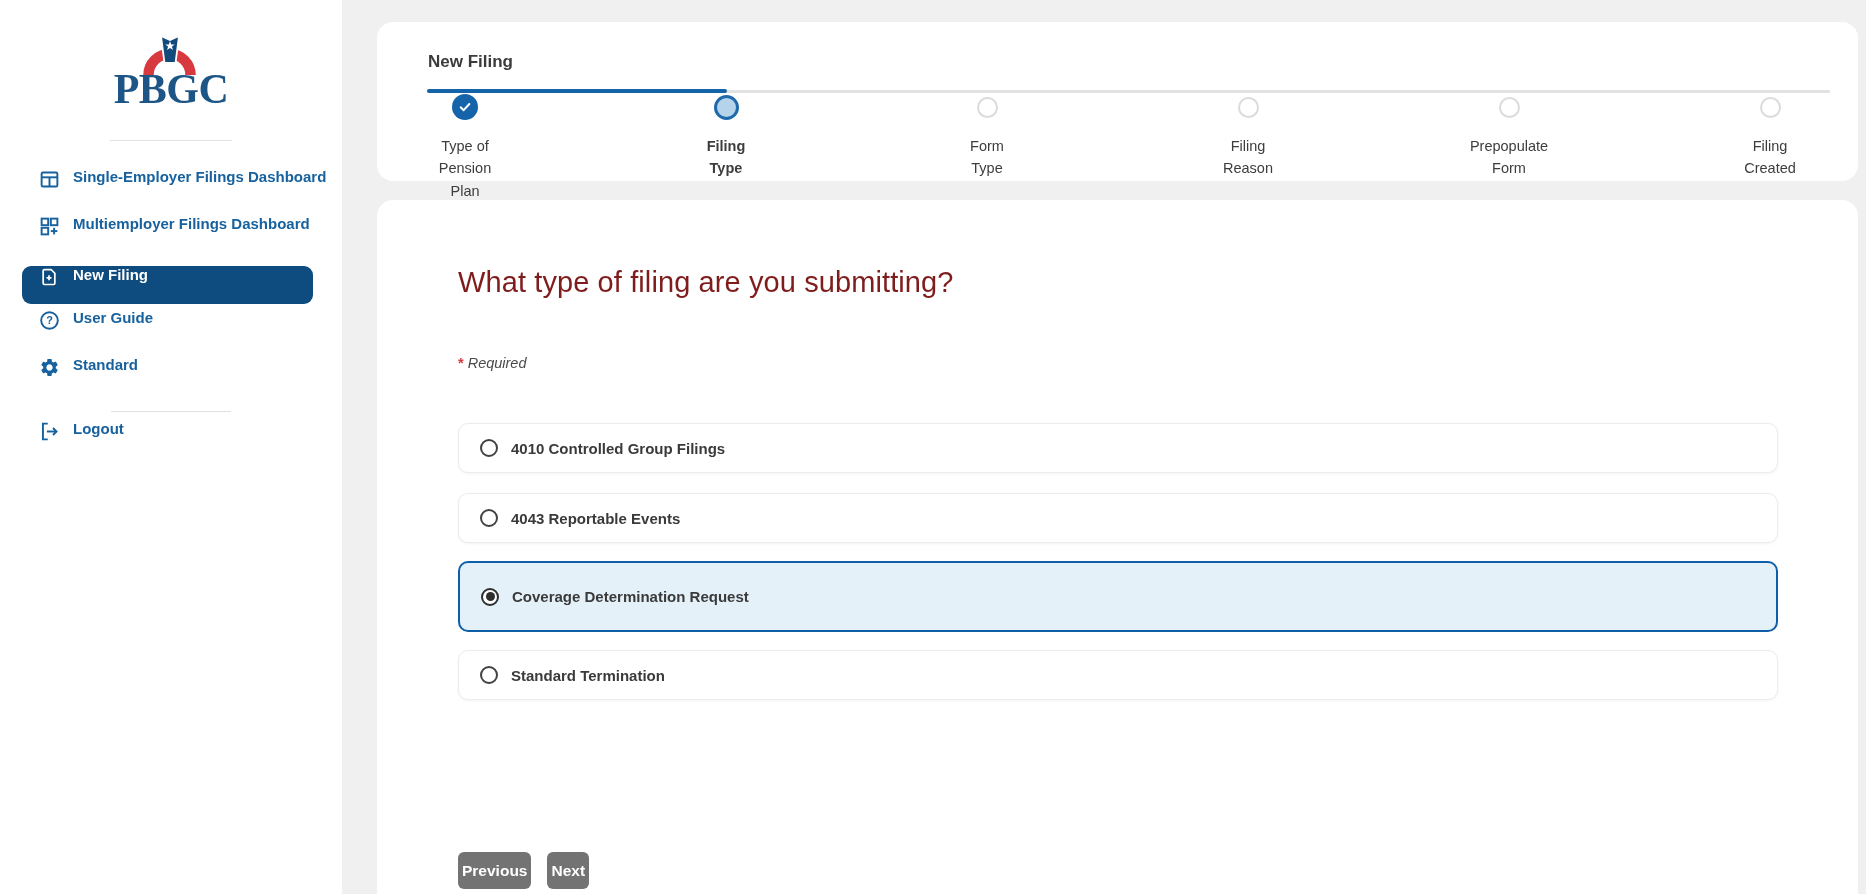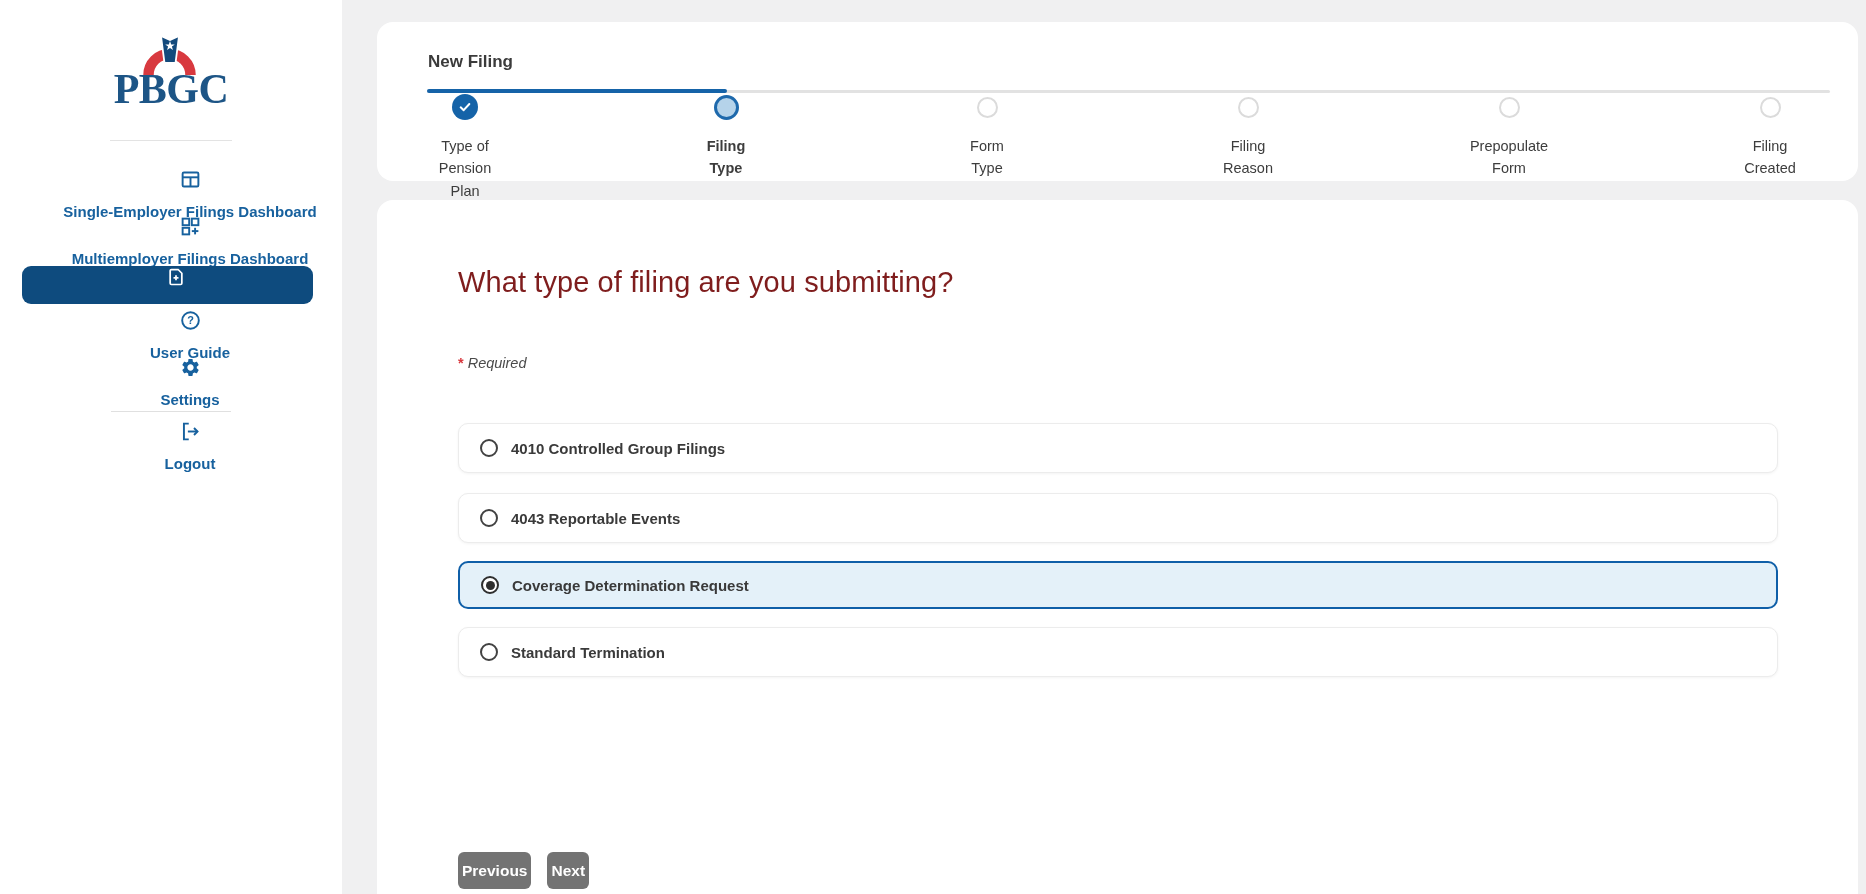--- a/index.html
+++ b/index.html
@@ -13,23 +13,23 @@
 
   
   .sidebar {
     position:absolute; left:0; top:0; width:342px; height:894px;
     background:#ffffff; z-index:2;
   }
   .logo { margin:30px auto 0; width:124px; }
   .logo-divider { width:122px; height:1px; background:#e3e3e3; margin:22px auto 0; }
   .nav { margin-top:27px; display:flex; flex-direction:column; }
   .nav-item {
-    height:47px; display:flex; align-items:center; gap:13px;
+    height:47px; display:flex; gap:13px;
     padding-left:38px; color:#17619E; font-size:15px; font-weight:700;
-    cursor:pointer; white-space:nowrap;flex-direction:column;
+    cursor:pointer; white-space:nowrap;
   }
   .nav-item .nicon { width:22px; height:22px; display:flex; align-items:center; justify-content:center; flex:0 0 22px; }
   .nav-item.active {
     background:#0E4B7E; color:#ffffff; border-radius:9px;
     margin:4px 29px 5px 22px; height:38px; padding-left:16px;
   }
   .nav-divider { width:120px; height:1px; background:#e0e0e0; margin:8px auto; }
 
   
   .stepper-card {
@@ -65,21 +65,21 @@
   .required em { font-style:italic; }
 
   .options { position:absolute; left:81px; top:223px; width:1320px; }
   .option {
     box-sizing:border-box; width:1320px; height:50px; margin-bottom:20px;
     background:#ffffff; border:1px solid #ECECEC; border-radius:10px;
     box-shadow:0 1px 3px rgba(0,0,0,0.05);
     display:flex; align-items:center; padding-left:21px; gap:13px; cursor:pointer;
   }
   .option.selected {
-    background:#E4F1F9; border:2px solid #0F5FA8; height:48px;
+    background:#E4F1F9; border:2px solid #0F5FA8; height:71px;
     margin-top:-2px; margin-bottom:18px; box-shadow:none;
   }
   .radio {
     box-sizing:border-box; width:18px; height:18px; border-radius:50%;
     border:2px solid #424242; flex:0 0 18px;
     display:flex; align-items:center; justify-content:center; background:#fff;
   }
   .option.selected .radio { border-color:#2E2E2E; background:#fff; }
   .option.selected .radio::after { content:""; width:9px; height:9px; border-radius:50%; background:#2E2E2E; }
   .option-label { font-size:15px; font-weight:700; color:#3A3A3A; }
@@ -157,21 +157,21 @@
         </span>
         <span class="nav-label">User Guide</span>
       </div>
 
       <div class="nav-item">
         <span class="nicon">
           <svg width="21" height="21" viewBox="0 0 24 24" fill="#17619E">
             <path d="M19.14,12.94c0.04-0.3,0.06-0.61,0.06-0.94c0-0.32-0.02-0.64-0.07-0.94l2.03-1.58c0.18-0.14,0.23-0.41,0.12-0.61 l-1.92-3.32c-0.12-0.22-0.37-0.29-0.59-0.22l-2.39,0.96c-0.5-0.38-1.03-0.7-1.62-0.94L14.4,2.81c-0.04-0.24-0.24-0.41-0.48-0.41 h-3.84c-0.24,0-0.43,0.17-0.47,0.41L9.25,5.35C8.66,5.59,8.12,5.92,7.63,6.29L5.24,5.33c-0.22-0.08-0.47,0-0.59,0.22L2.74,8.87 C2.62,9.08,2.66,9.34,2.86,9.48l2.03,1.58C4.84,11.36,4.8,11.69,4.8,12s0.02,0.64,0.07,0.94l-2.03,1.58 c-0.18,0.14-0.23,0.41-0.12,0.61l1.92,3.32c0.12,0.22,0.37,0.29,0.59,0.22l2.39-0.96c0.5,0.38,1.03,0.7,1.62,0.94l0.36,2.54 c0.05,0.24,0.24,0.41,0.48,0.41h3.84c0.24,0,0.44-0.17,0.47-0.41l0.36-2.54c0.59-0.24,1.13-0.56,1.62-0.94l2.39,0.96 c0.22,0.08,0.47,0,0.59-0.22l1.92-3.32c0.12-0.22,0.07-0.47-0.12-0.61L19.14,12.94z M12,15.6c-1.98,0-3.6-1.62-3.6-3.6 s1.62-3.6,3.6-3.6s3.6,1.62,3.6,3.6S13.98,15.6,12,15.6z"></path>
           </svg>
         </span>
-        <span class="nav-label">Settings</span>
+        <span class="nav-label">Standard</span>
       </div>
 
       <div class="nav-divider"></div>
 
       <div class="nav-item">
         <span class="nicon">
           <svg width="21" height="21" viewBox="0 0 24 24" fill="none" stroke="#17619E" stroke-width="2.2">
             <path d="M10 3 H4.5 v18 H10"></path>
             <line x1="9" y1="12" x2="20" y2="12"></line>
             <polyline points="16,8 20,12 16,16"></polyline>

